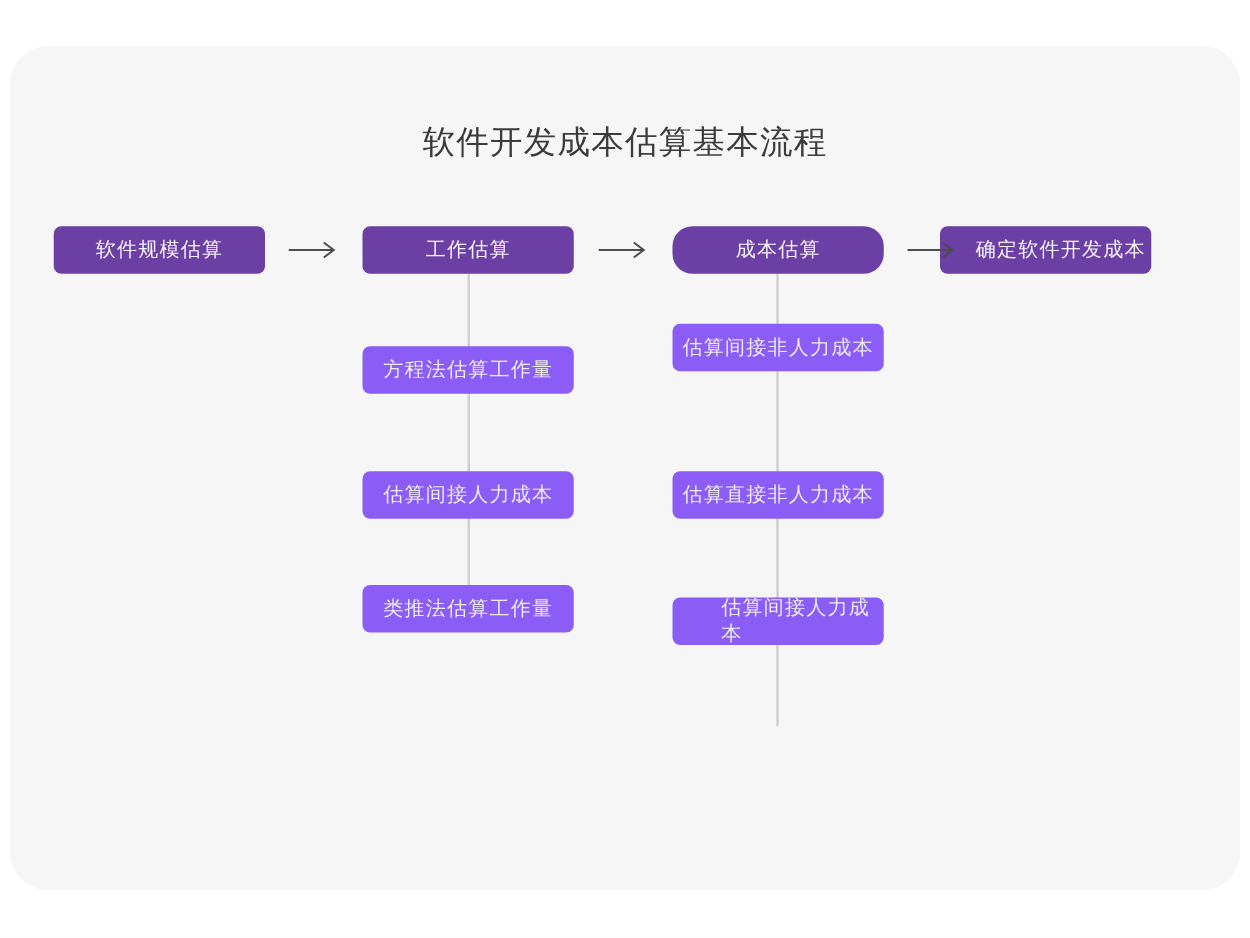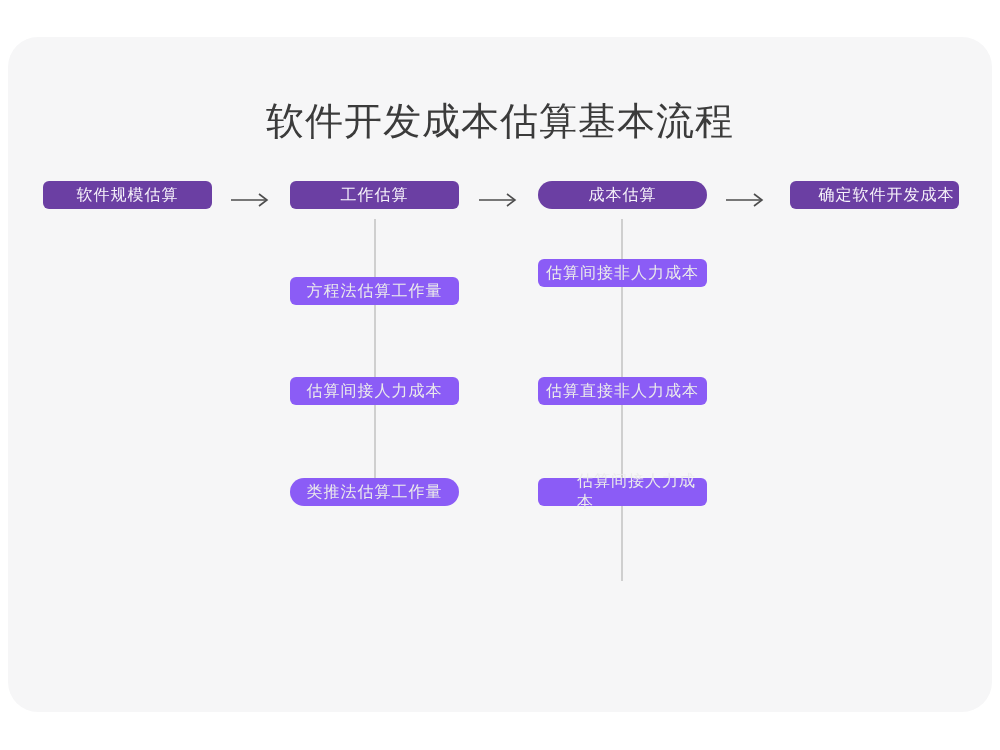--- a/index.html
+++ b/index.html
@@ -1,41 +1,41 @@
 <!DOCTYPE html>
 <html><head>
 <meta charset="utf-8">
 <style>
   html,body{margin:0;padding:0;background:#ffffff;}
   body{font-family:"Liberation Sans","DejaVu Sans",sans-serif;}
   .page{position:relative;width:1000px;height:750px;background:#ffffff;overflow:hidden;}
   .canvas{position:absolute;left:8px;top:37px;width:984px;height:675px;
           background:#f6f6f7;border-radius:30px;}
   .title{position:absolute;left:0;top:96px;width:1000px;text-align:center;
-         font-size:38px;letter-spacing:1px;color:#3b3b3b;z-index:3;}
-  .node{position:absolute;width:169px;height:28px;border-radius:6px;
+         font-size:26px;letter-spacing:1px;color:#3b3b3b;z-index:3;}
+  .node{position:absolute;width:169px;height:38px;border-radius:6px;
         display:flex;align-items:center;justify-content:center;
         font-size:16px;letter-spacing:1px;z-index:2;box-sizing:border-box;}
   .node.main{background:#6b3fa3;color:#f6f2fa;}
   .node.sub{background:#8b5cf6;color:#ebebeb;}
   .harrow{position:absolute;width:40px;height:16px;z-index:2;}
   .vline{position:absolute;width:2px;background:#cfcfcf;z-index:1;}
   
   #n0{left:43px;top:181px;}
   #n1{left:290px;top:181px;}
   #n2{left:538px;top:181px;border-radius:16px;}
-  #n3{left:790px;top:181px;padding-left:24px;}
+  #n3{left:752px;top:181px;padding-left:24px;}
   #a0{left:230px;top:192px;}
   #a1{left:478px;top:192px;}
   #a2{left:725px;top:192px;}
   
   #c0line{left:374px;top:219px;height:262px;}
   #c0i0{left:290px;top:277px;}
   #c0i1{left:290px;top:377px;}
-  #c0i2{left:290px;top:478px;border-radius:14px;}
+  #c0i2{left:290px;top:468px;}
   
   #c1line{left:621px;top:219px;height:362px;}
   #c1i0{left:538px;top:259px;}
   #c1i1{left:538px;top:377px;}
   #c1i2{left:538px;top:478px;padding-left:39px;}
   #c1i3{left:538px;top:578px;}
 </style>
 </head>
 <body>
 

